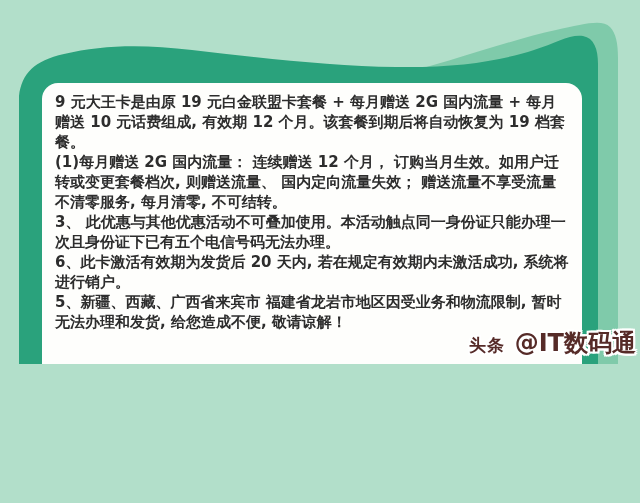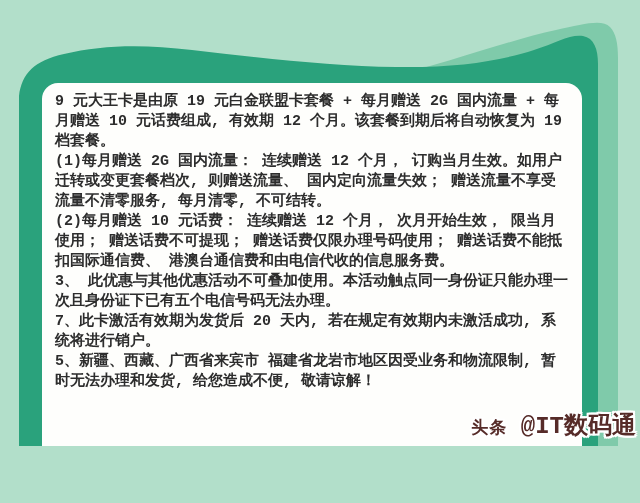--- a/index.html
+++ b/index.html
@@ -3,24 +3,23 @@
 <meta charset="utf-8">
 <style>
   html,body{margin:0;padding:0;}
   body{
     font-family:"DejaVu Sans","Liberation Sans",sans-serif;
     background:#b2dfca;
   }
   .stage{
     position:relative;
     width:640px;
-    height:446px;
+    height:364px;
     overflow:hidden;
     background:#b2dfca;
-    font-family:Liberation Mono, monospace;
   }
   .bg-svg{
     position:absolute;
     left:0;top:0;
     width:640px;height:503px;
     display:block;
   }
   .terms-card{
     position:absolute;
     left:42px;
@@ -97,23 +96,22 @@
              C594,38 598,49 598,64
              L598,456
              C598,473 588,483 570,484
              L46,484
              C28,484 19,473 19,456 Z"></path>
   </svg>
 
   <div class="terms-card">
     <p>9 元大王卡是由原 19 元白金联盟卡套餐 + 每月赠送 2G 国内流量 + 每月赠送 10 元话费组成, 有效期 12 个月。该套餐到期后将自动恢复为 19 档套餐。</p>
     <p>(1)每月赠送 2G 国内流量： 连续赠送 12 个月， 订购当月生效。如用户迁转或变更套餐档次, 则赠送流量、 国内定向流量失效； 赠送流量不享受流量不清零服务, 每月清零, 不可结转。</p>
-    <p>(2)每月赠送 10 元话费： 连续赠送 12 个月， 次月开始生效， 限当月使用； 赠送话费不可提现； 赠送话费仅限办理号码使用； 赠送话费不能抵扣国际通信费、 港澳台通信费和由电信代收的信息服务费。</p>
     <p>3、 此优惠与其他优惠活动不可叠加使用。本活动触点同一身份证只能办理一次且身份证下已有五个电信号码无法办理。</p>
-    <p>7、此卡激活有效期为发货后 20 天内, 若在规定有效期内未激活成功, 系统将进行销户。</p>
+    <p>6、此卡激活有效期为发货后 20 天内, 若在规定有效期内未激活成功, 系统将进行销户。</p>
     <p>5、新疆、西藏、广西省来宾市 福建省龙岩市地区因受业务和物流限制, 暂时无法办理和发货, 给您造成不便, 敬请谅解！</p>
   </div>
 
   <div class="watermark">
     <span class="wm-platform">头条</span>
     <span class="wm-handle">@IT数码通</span>
   </div>
 
 </div>
 

